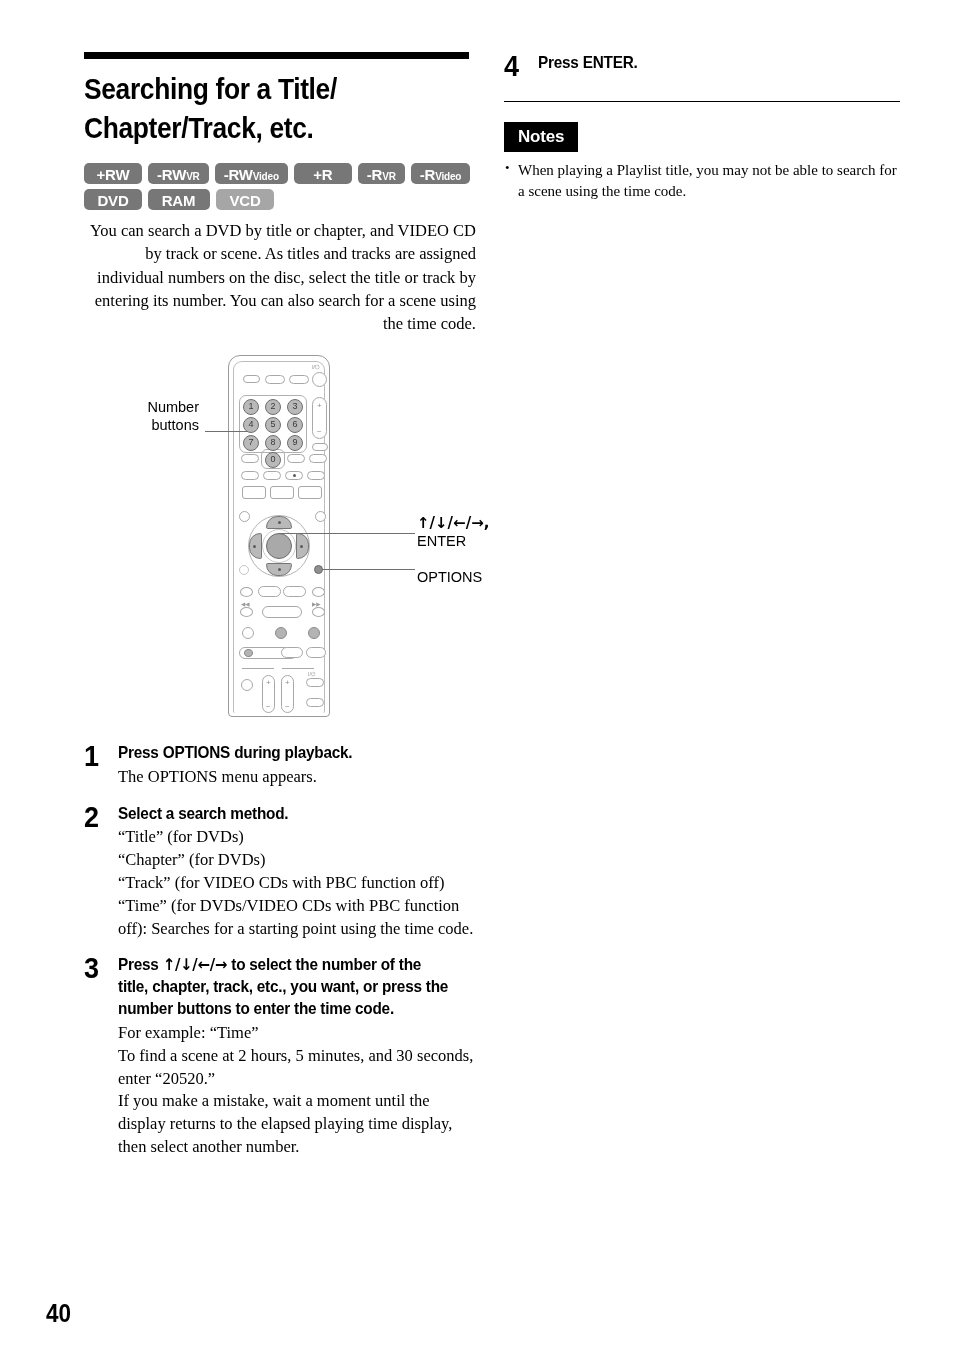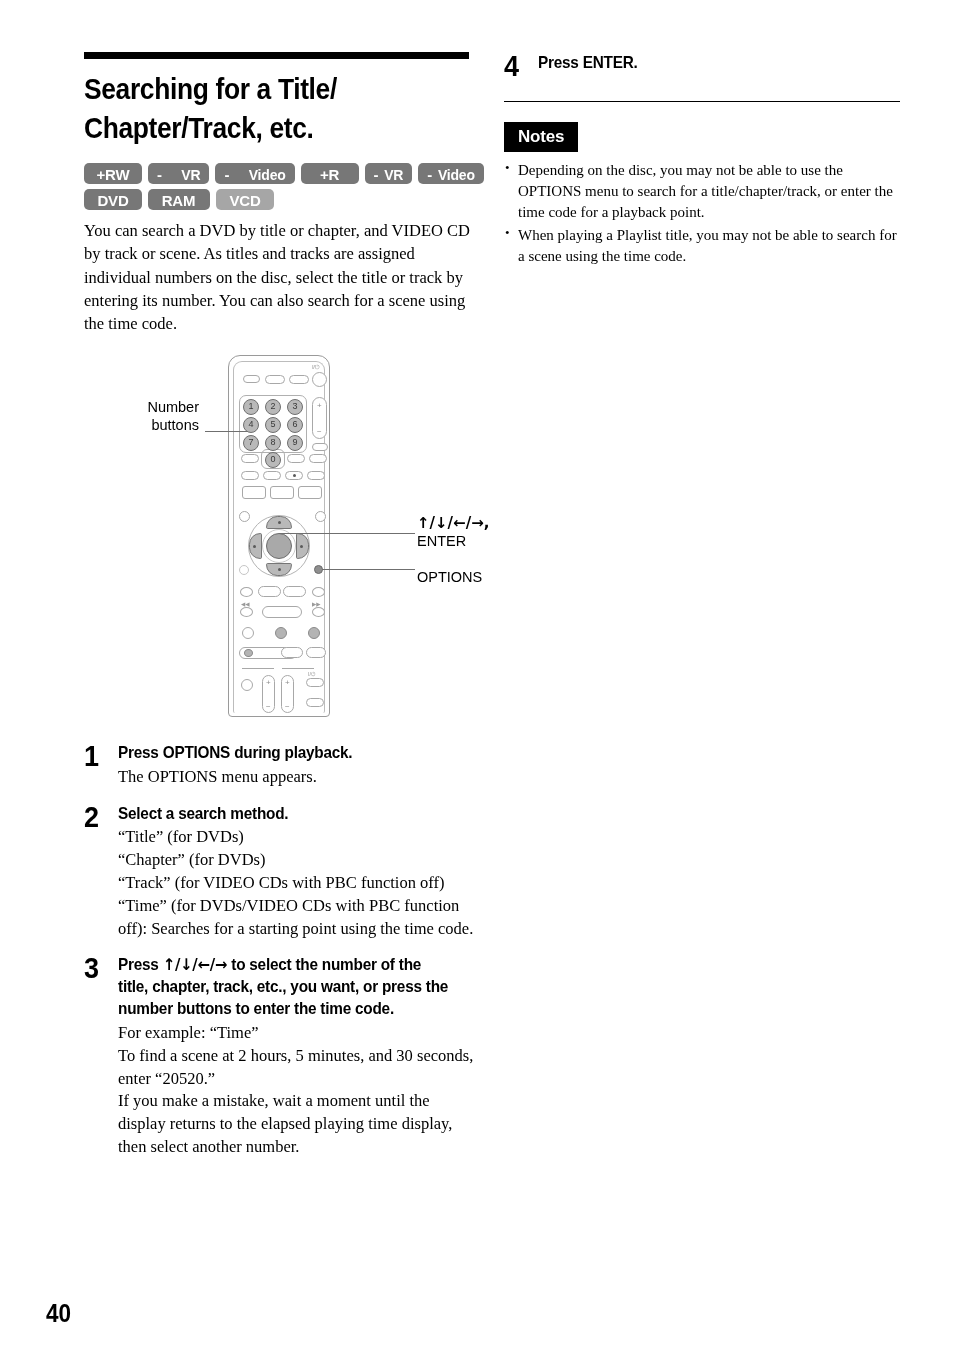--- a/index.html
+++ b/index.html
@@ -57,37 +57,37 @@
     font-family: "Liberation Sans", sans-serif;
     font-weight: bold;
     font-size: 15px;
     line-height: 1;
     padding: 4px 9px 5px 9px;
     height: 21px;
     letter-spacing: -0.2px;
   }
   .badge.light { background: #a6a6a6; }
   .badge .sub {
-    font-size: 14px;
+    font-size: 10px;
     font-weight: bold;
     letter-spacing: -0.2px;
   }
   .badge.w-plusrw { min-width: 58px; }
   .badge.w-plusr  { min-width: 58px; }
   .badge.w-dvd    { min-width: 58px; }
   .badge.w-ram    { min-width: 62px; padding-left: 8px; }
   .badge.w-vcd    { min-width: 58px; }
 
   
   .body-text {
     font-family: "Liberation Serif", serif;
     font-size: 16.5px;
     line-height: 1.40;
     margin: 0;
-    text-align: left;
+    text-align: right;
   }
 
   
   .step { display: flex; align-items: flex-start; margin-top: 14px; }
   .step-num {
     font-family: "Liberation Sans", sans-serif;
     font-weight: bold;
     font-size: 30px;
     line-height: 0.95;
     width: 34px;
@@ -518,21 +518,20 @@
       <div class="step-body">
         <div class="step-head">Press ENTER.</div>
       </div>
     </div>
 
     <hr class="hr-thin">
 
     <div class="notes-wrap">
       <div class="notes-header">Notes</div>
       <ul class="notes-list">
-        <li>Depending on the disc, you may not be able to use the OPTIONS menu to search for a title/chapter/track, or enter the time code for a playback point.</li>
         <li>When playing a Playlist title, you may not be able to search for a scene using the time code.</li>
       </ul>
     </div>
 
   </div>
 
   <div class="page-number">40</div>
 
 </div>
 

